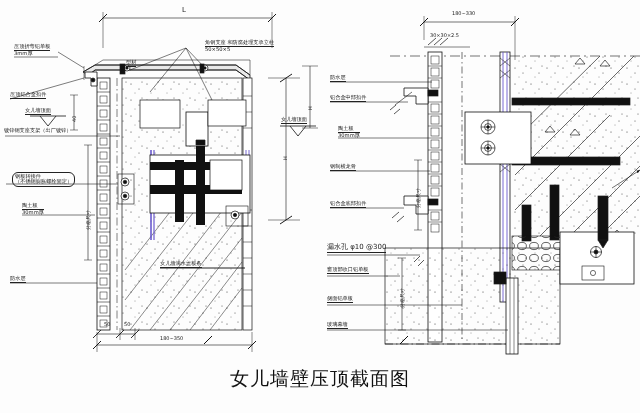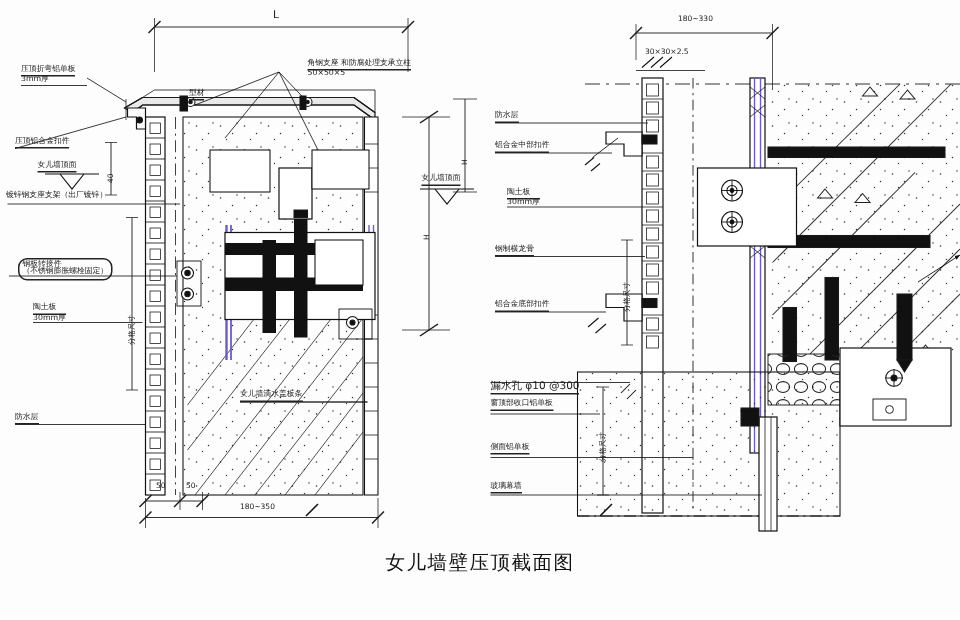--- a/index.html
+++ b/index.html
@@ -26,21 +26,21 @@
     left: 0; top: 0;
     width: 640px;
     height: 413px;
   }
   .cap {
     position: absolute;
     left: 0;
     top: 366px;
     width: 640px;
     text-align: center;
-    font-size: 13px;
+    font-size: 19px;
     letter-spacing: 1px;
     color: #111;
     font-family: "DejaVu Sans", "Liberation Sans", sans-serif;
   }
   
   .lbl {
     position: absolute;
     font-size: 5.2px;
     line-height: 1.12;
     color: #1a1a1a;
@@ -527,21 +527,21 @@
 
   <div class="lbl" style="left:338px; top:126px;">
     <div class="underline">陶土板</div>
     <div class="big">30mm厚</div>
   </div>
 
   <div class="lbl underline" style="left:330px; top:164px;">钢制横龙骨</div>
 
   <div class="lbl underline" style="left:330px; top:201px;">铝合金底部扣件</div>
 
-  <div class="lbl med underline" style="left:327px; top:254px;">漏水孔 φ10 @300</div>
+  <div class="lbl med underline" style="left:327px; top:244px;">漏水孔 φ10 @300</div>
 
   <div class="lbl underline" style="left:327px; top:267px;">窗顶部收口铝单板</div>
 
   <div class="lbl underline" style="left:327px; top:296px;">侧面铝单板</div>
 
   <div class="lbl underline" style="left:327px; top:322px;">玻璃幕墙</div>
 
   <div class="lbl dim" style="left:452px; top:11px;">180~330</div>
   <div class="lbl dim" style="left:430px; top:33px;">30×30×2.5</div>
   <div class="lbl dim rot" style="left:416px; top:208px;">分格尺寸</div>

